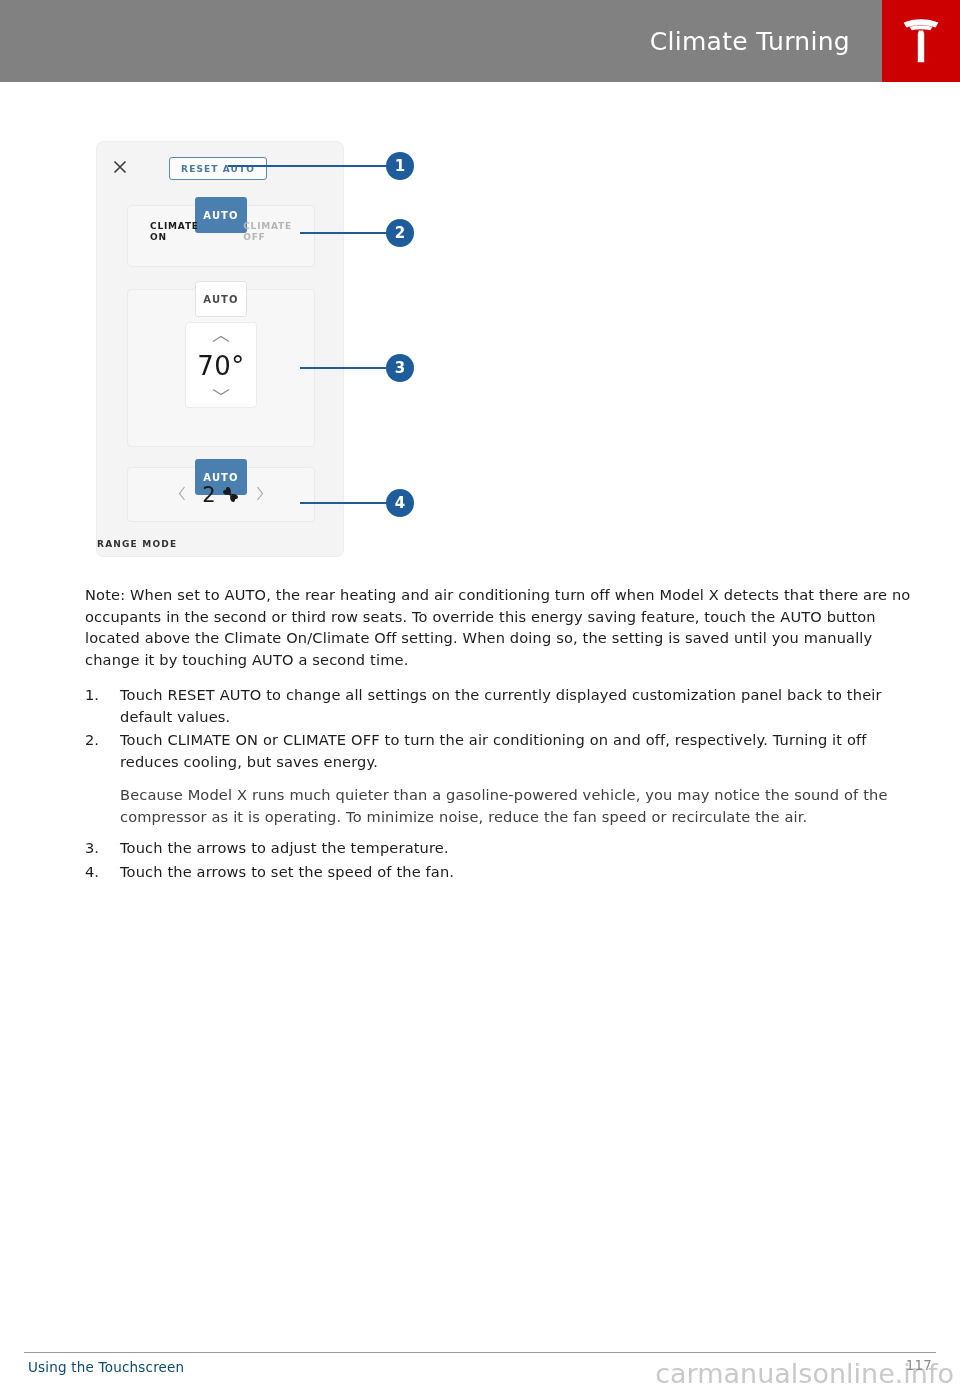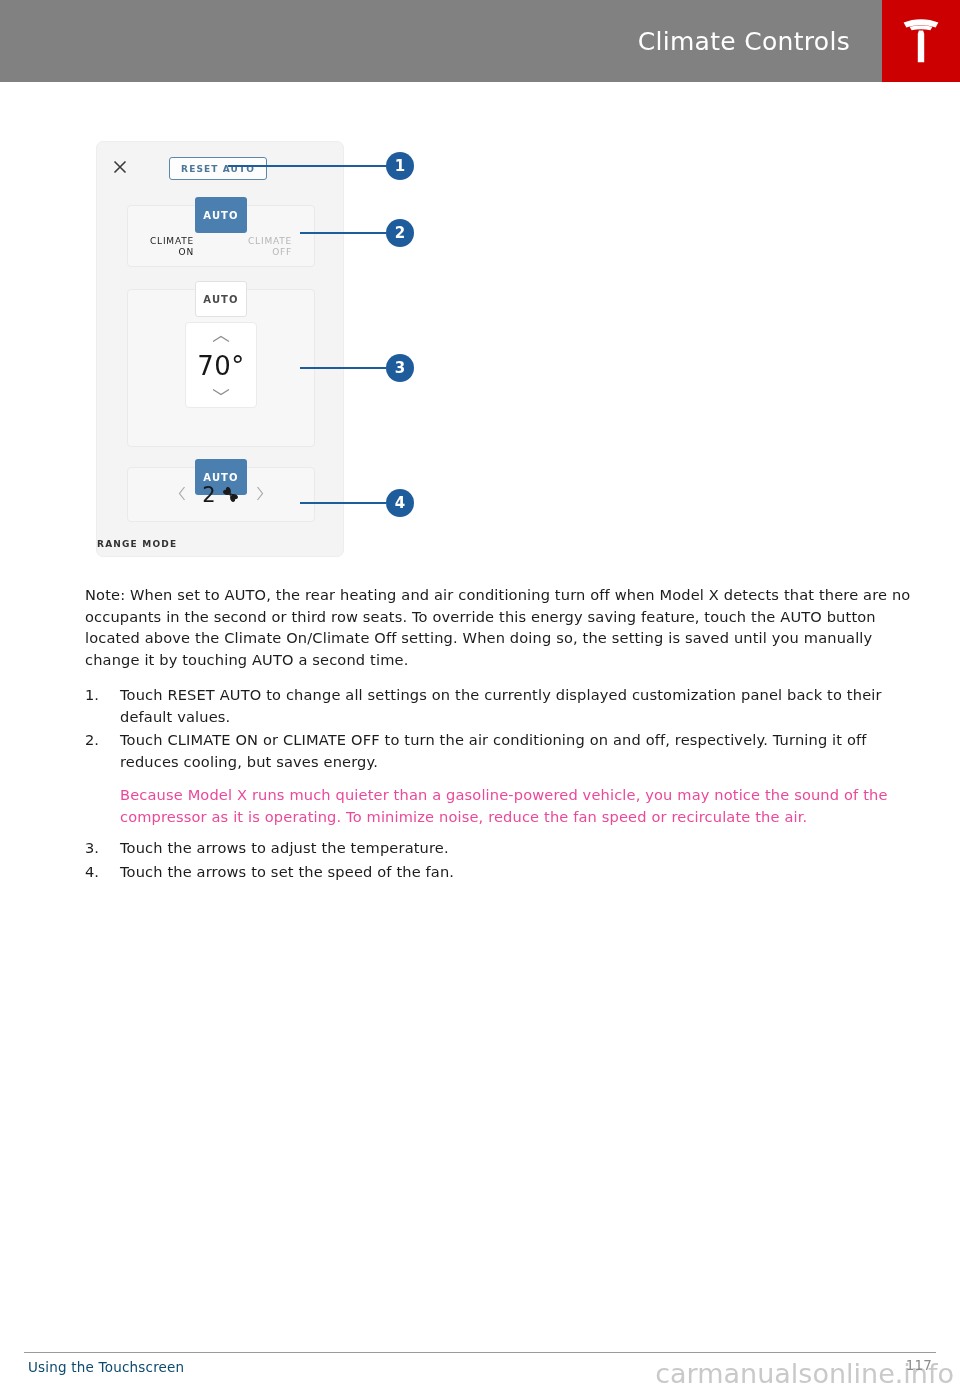--- a/index.html
+++ b/index.html
@@ -106,26 +106,26 @@
   }
   .auto-badge.off {
     background: #ffffff;
     border: 1px solid #e2e2e2;
     color: #4b4b4b;
     top: -9px;
   }
 
   .climate-on-label, .climate-off-label {
     position: absolute;
-    top: 30px;
+    top: 15px;
     font-size: 9px;
-    font-weight: 400;
+    font-weight: 700;
     letter-spacing: 0.8px;
     line-height: 11px;
-    text-align: right;
+    text-align: left;
     white-space: pre-line;
   }
   .climate-on-label  { left: 22px; color: #1c1c1c; }
   .climate-off-label { right: 22px; color: #b6b6b6; }
 
   .temp-box {
     position: absolute;
     left: 50%; transform: translateX(-50%);
     top: 32px;
     width: 72px; height: 86px;
@@ -245,21 +245,21 @@
     font-size: 14.6px;
     line-height: 21.5px;
     color: #1c1c1c;
     letter-spacing: 0.15px;
   }
   .sub-para {
     padding-left: 35px;
     margin: 12px 0 10px 0;
     font-size: 14.6px;
     line-height: 21.5px;
-    color: #ec4899;
+    color: #404040;
     letter-spacing: 0.15px;
   }
 
   
   .footer-rule {
     position: absolute;
     left: 24px; top: 1352px;
     width: 912px; height: 1px;
     background: #9b9b9b;
   }
@@ -290,21 +290,21 @@
     position: absolute;
     left: 0; top: 1383px;
     width: 960px; height: 13px;
     background: #ffffff;
   }
 </style>
 </head>
 <body>
 
 <div class="header">
-  <div class="header-title">Climate Controls</div>
+  <div class="header-title">Climate Turning</div>
   <div class="logo-block">
     <span>
       <svg width="40" height="46" viewBox="0 0 40 46" aria-hidden="true">
         <path fill="#ffffff" d="M20 7.2c-5.2 0-10.1 0.8-14.6 2.3L2.6 4.6C8 2.4 13.8 1.2 20 1.2s12 1.2 17.4 3.4l-2.8 4.9C30.1 8 25.2 7.2 20 7.2z"></path>
         <path fill="#ffffff" d="M20 11.3c-3.3 0-6.4 0.3-9.4 0.9l-2-3.5c3.6-0.8 7.4-1.2 11.4-1.2s7.8 0.4 11.4 1.2l-2 3.5c-3-0.6-6.1-0.9-9.4-0.9z"></path>
         <path fill="#ffffff" d="M17.9 12.6h4.2l1.1 3.1v28.6h-6.4V15.7z"></path>
       </svg>
     </span>
   </div>
 </div>

